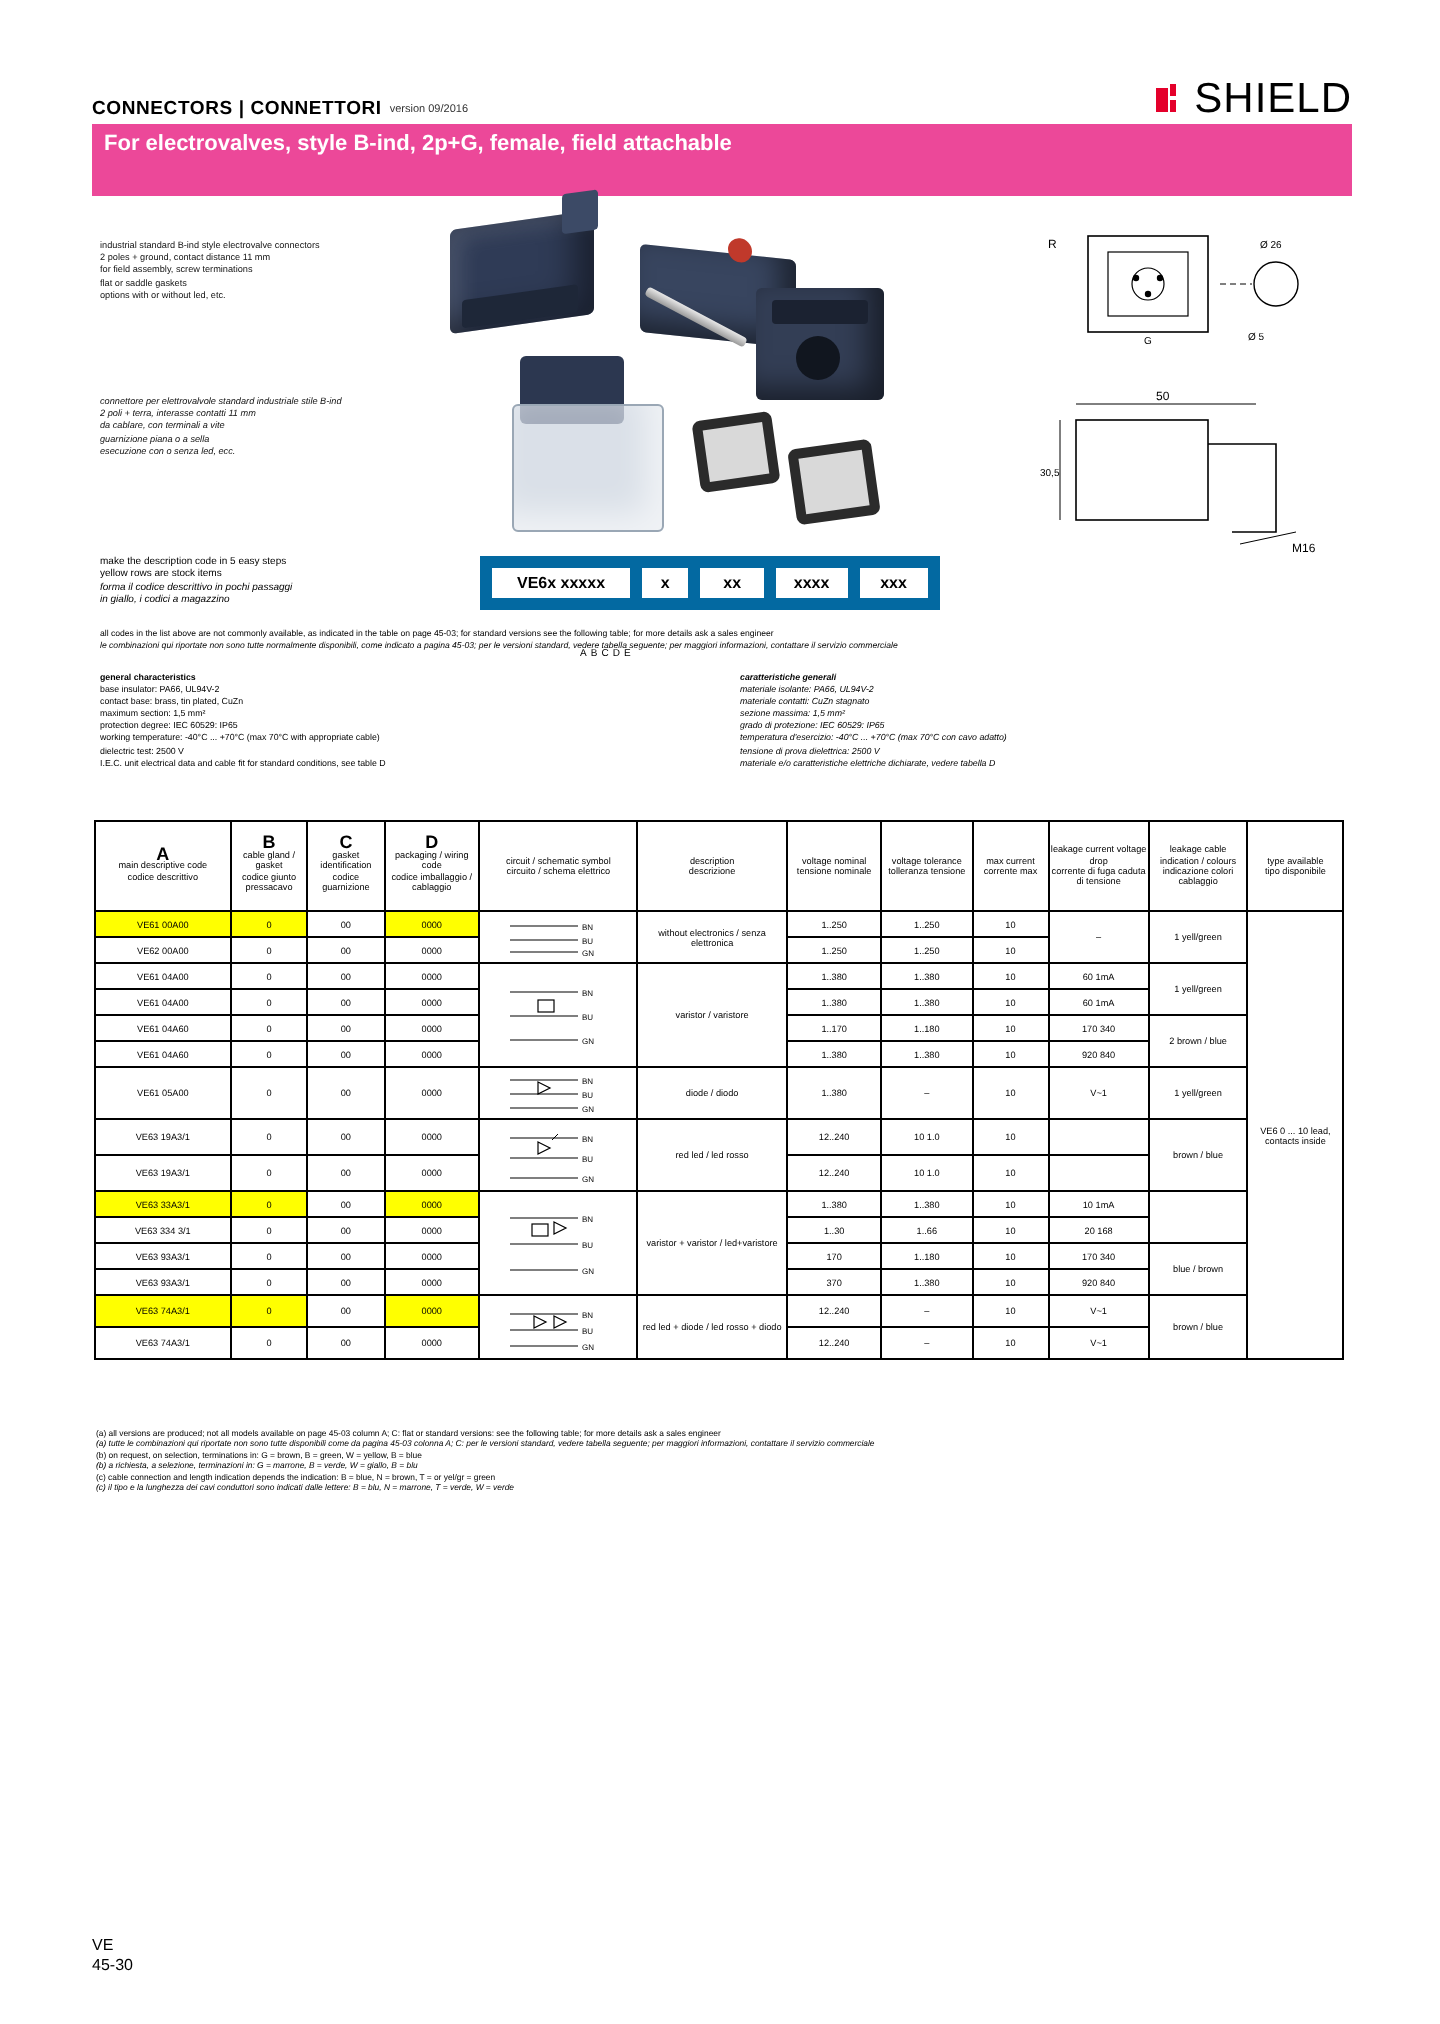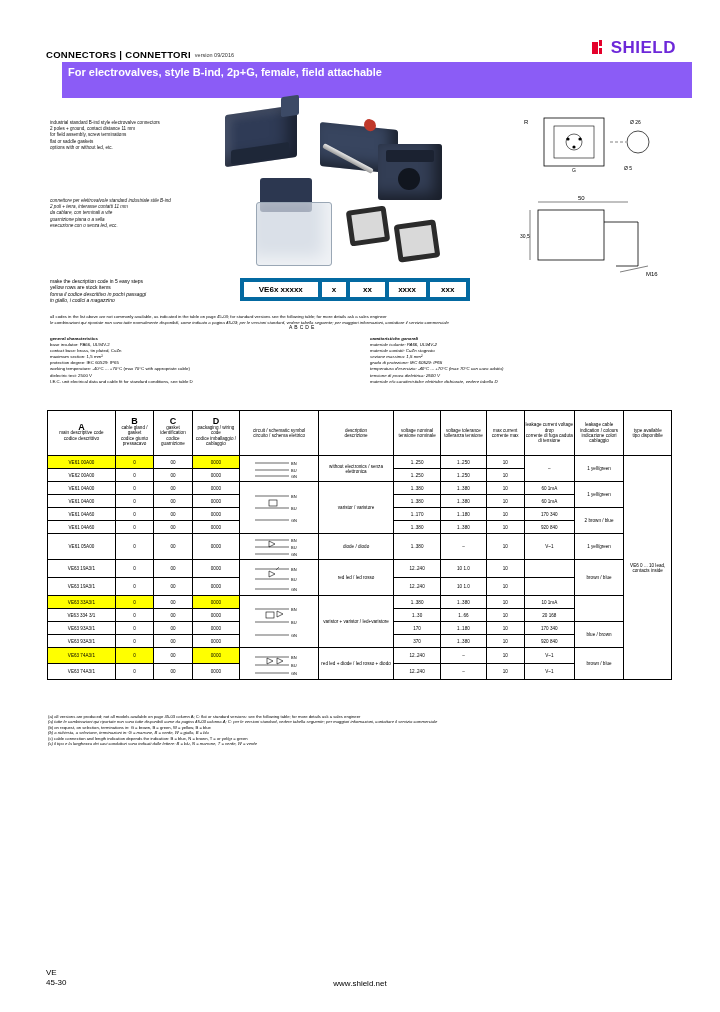--- a/index.html
+++ b/index.html
@@ -57,31 +57,31 @@
   }
   .logo-mark i {
     position: absolute;
     background: #e4002b;
     display: block;
   }
   .logo-mark i.a { left: 0; top: 2px; width: 6px; height: 12px; }
   .logo-mark i.b { left: 7px; top: 0; width: 3px; height: 6px; }
   .logo-mark i.c { left: 7px; top: 8px; width: 3px; height: 6px; }
   .logo-text {
-    color: #6d28d9;
-    font-weight: bold;
-    font-size: 17px;
+    color: #000000;
+    font-weight: normal;
+    font-size: 21px;
     letter-spacing: .5px;
   }
   .blue-bar {
     position: absolute;
-    left: 62px; top: 62px;
+    left: 46px; top: 62px;
     width: 630px;
     height: 36px;
-    background: #8b5cf6;
+    background: #ec4899;
     color: #fff;
   }
   .blue-bar .l1 {
     position: absolute;
     left: 6px; top: 4px;
     font-size: 11px;
     font-weight: bold;
   }
   .blue-bar .l2 {
     position: absolute;
@@ -212,21 +212,21 @@
     line-height: 6.4px;
   }
   .codebox .lbl .it { font-style: italic; }
   .code-table {
     position: absolute;
     left: 190px; top: 0;
     width: 230px;
     border-collapse: collapse;
   }
   .code-table td {
-    border: 4px solid #0369a1;
+    border: 6px solid #0369a1;
     font-size: 8px;
     text-align: center;
     height: 13px;
     font-weight: bold;
   }
   .code-table tr.hdr td {
     border: none;
     font-size: 5px;
     font-weight: normal;
     height: 7px;
@@ -753,16 +753,15 @@
     <div>(b) on request, on selection, terminations in: G = brown, B = green, W = yellow, B = blue</div>
     <div class="it">(b) a richiesta, a selezione, terminazioni in: G = marrone, B = verde, W = giallo, B = blu</div>
     <div>(c) cable connection and length indication depends the indication: B = blue, N = brown, T = or yel/gr = green</div>
     <div class="it">(c) il tipo e la lunghezza dei cavi conduttori sono indicati dalle lettere: B = blu, N = marrone, T = verde, W = verde</div>
   </div>
 
   <div class="pg">
     <div>VE</div>
     <div>45-30</div>
   </div>
-  <div class="site">www.shield.net</div>
 
 </div>
 </div>
 
 </body></html>

